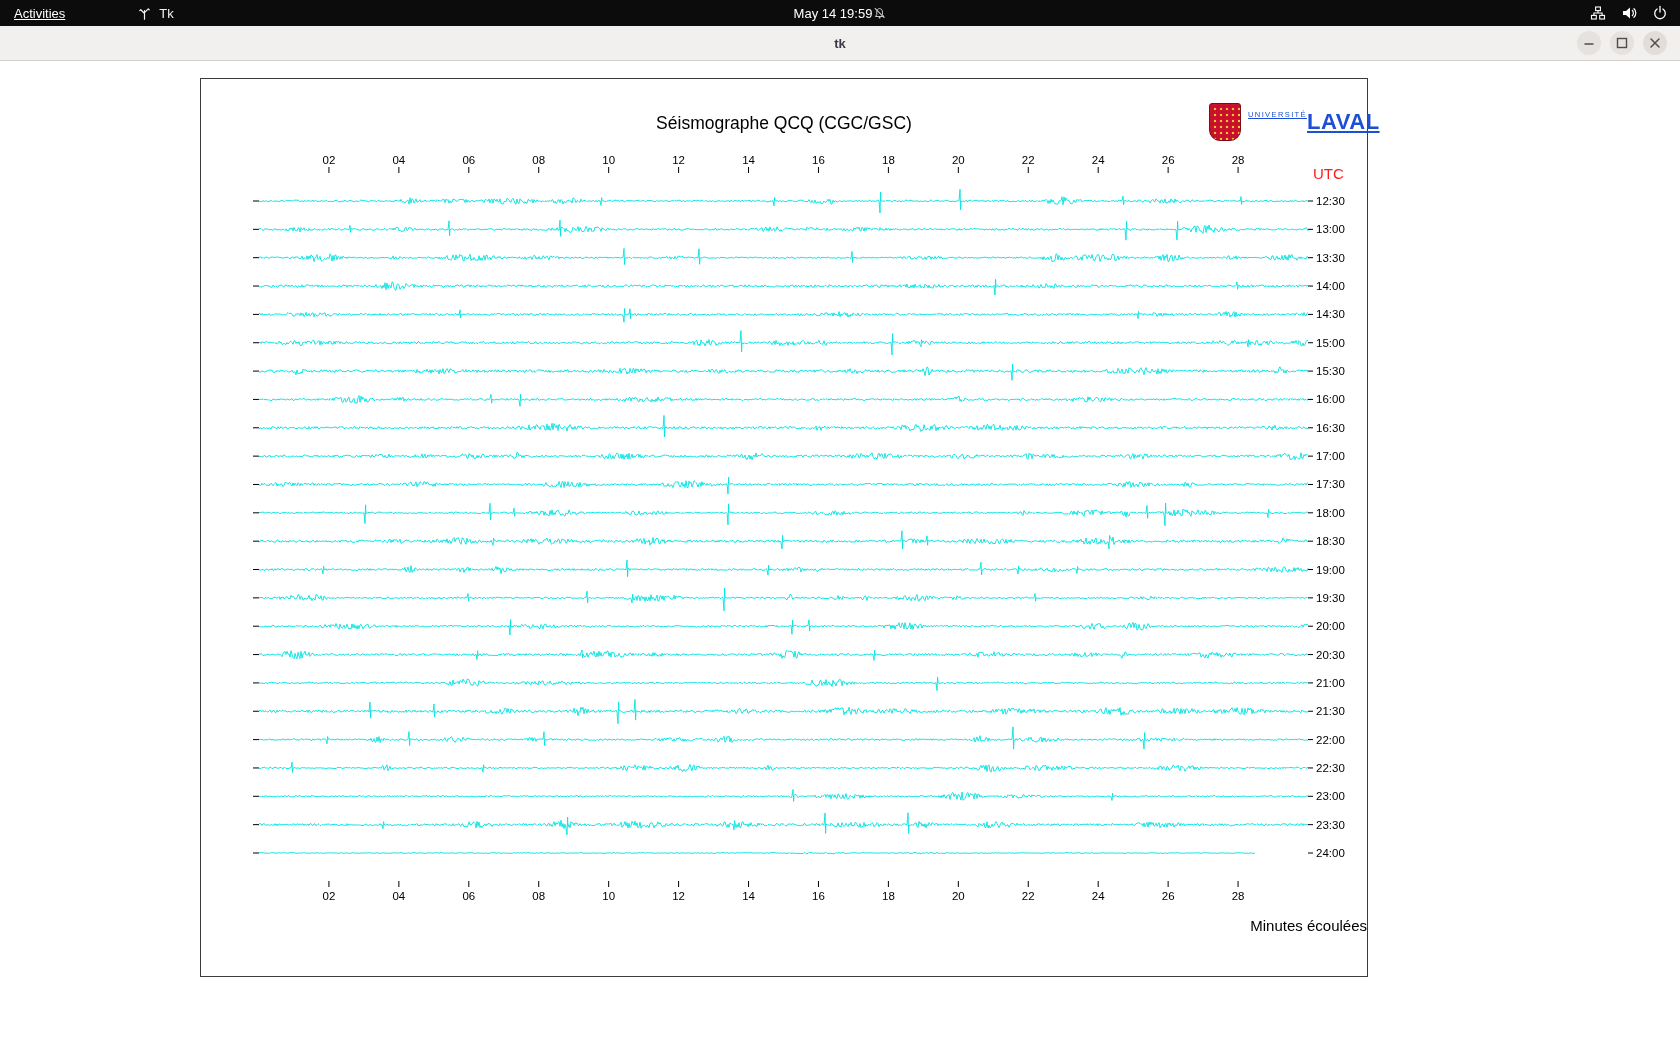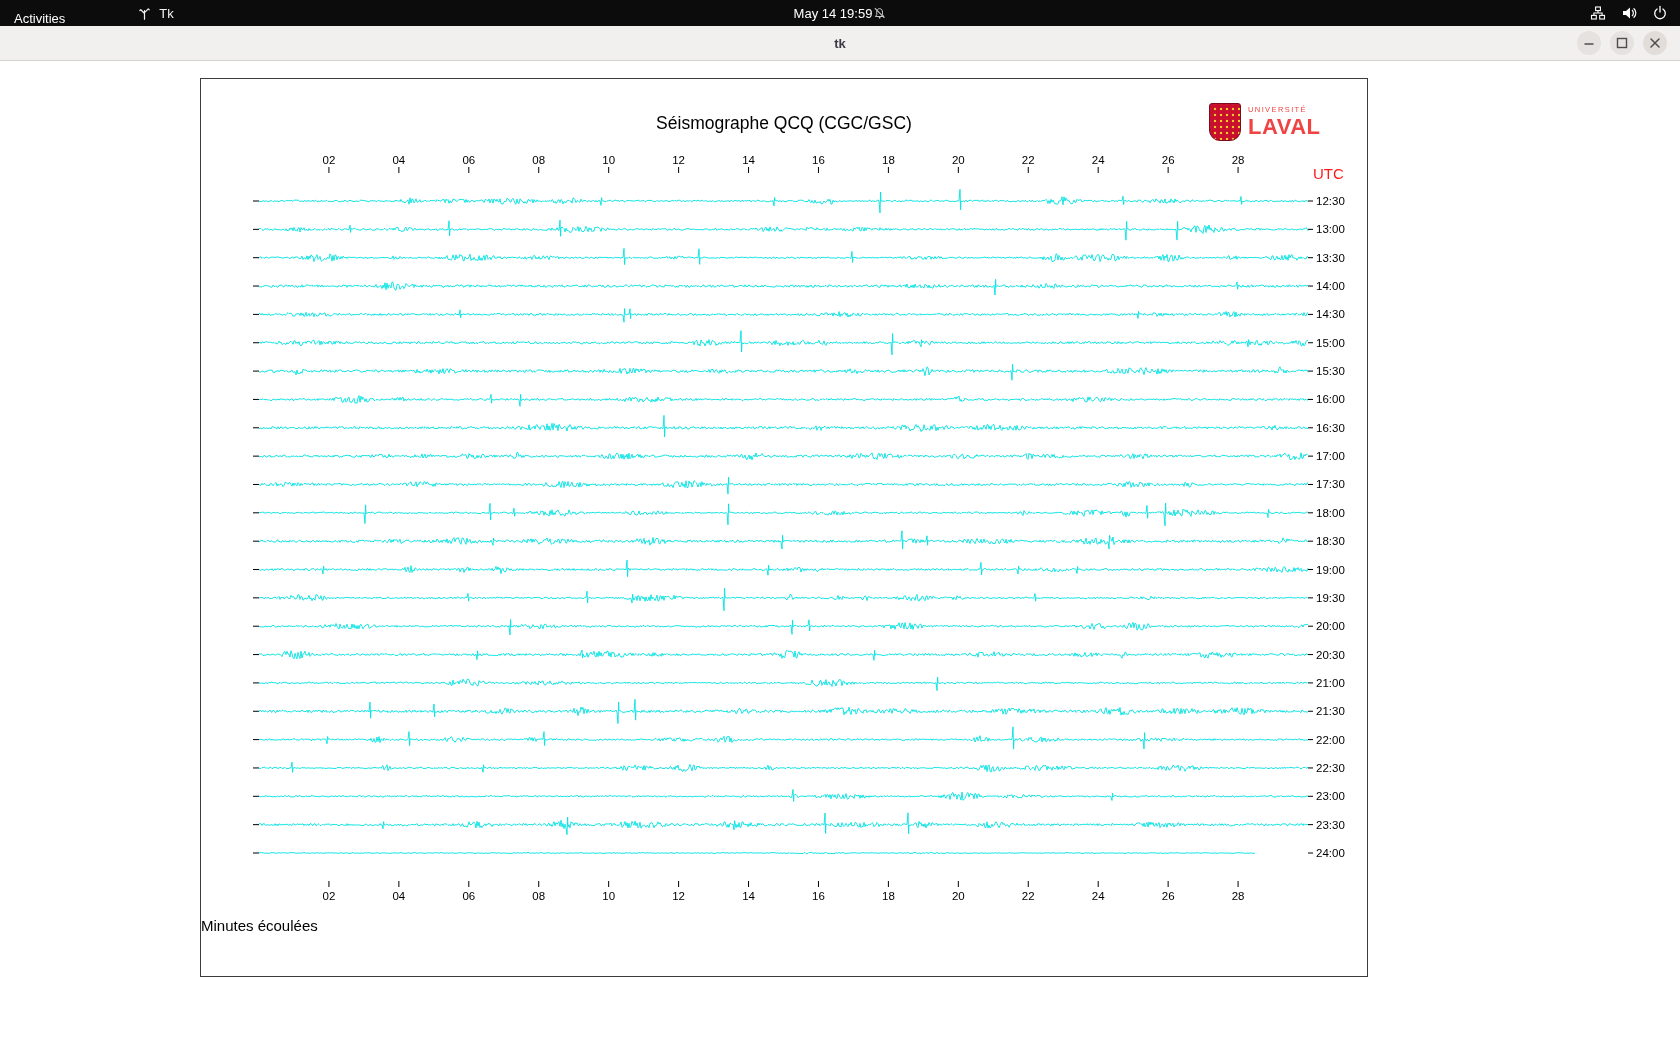--- a/index.html
+++ b/index.html
@@ -2,21 +2,21 @@
 <html><head>
 <meta charset="utf-8">
 <style>
   html,body{margin:0;padding:0;}
   body{width:1680px;height:1050px;overflow:hidden;background:#fff;
        font-family:"Liberation Sans",sans-serif;position:relative;}
 
   
   .topbar{position:absolute;left:0;top:0;width:100%;height:26px;background:#0c0c0c;
           color:#fff;display:flex;align-items:center;font-size:13px;z-index:50;}
-  .activities{padding:0 14px;height:100%;display:flex;align-items:flex-end;cursor:pointer;}
+  .activities{padding:0 14px;height:100%;display:flex;align-items:center;cursor:pointer;text-decoration:underline;}
   .appind{display:flex;align-items:center;gap:7px;margin-left:58px;opacity:.95;}
   .tb-center{position:absolute;left:50%;transform:translateX(-50%);height:100%;
              display:flex;align-items:center;}
   .tb-right{position:absolute;right:12px;height:100%;display:flex;align-items:center;gap:15px;}
   .icon{display:block;}
 
   
   .titlebar{position:absolute;left:0;top:26px;width:100%;height:34px;background:#f2f0ee;
             border-bottom:1px solid #d6d2ce;z-index:40;}
   .wtitle{position:absolute;inset:0;display:flex;align-items:center;justify-content:center;
@@ -27,29 +27,29 @@
   .winbtn.close{background:#e3ddd9;}
 
   
   .content{position:absolute;left:0;top:61px;width:100%;height:989px;background:#fff;}
   .frame{position:absolute;left:200px;top:17px;width:1166px;height:897px;
          border:1px solid #3c3c3c;background:#fff;}
 
   .hdr-block{position:absolute;left:57px;top:20px;font-size:12.5px;line-height:18px;color:#000;}
   .chart-title{position:absolute;left:0;right:0;top:34px;text-align:center;
                font-size:17.5px;color:#000000;}
-  .xlabel{position:absolute;left:0;right:0;top:838px;text-align:left;font-size:15px;color:#000;}
+  .xlabel{position:absolute;left:0;right:0;top:838px;text-align:right;font-size:15px;color:#000;}
 
   
   .logo{position:absolute;left:1008px;top:24px;display:flex;align-items:center;gap:7px;}
   .shield{width:30px;height:36px;border-radius:3px 3px 11px 11px;border:1px solid #7a0c1e;
           background-color:#c8102e;
           background-image:radial-gradient(circle,#ffc72c 1.3px,rgba(0,0,0,0) 1.6px);
           background-size:6px 6px;background-position:2px 2px;}
-  .logo-text{display:flex;flex-direction:column;line-height:1;color:#ef4444;}
+  .logo-text{display:flex;flex-direction:row;line-height:1;color:#1d4ed8;text-decoration:underline;}
   .logo-small{font-size:7.5px;letter-spacing:1.4px;margin-bottom:2px;}
   .logo-large{font-size:22px;font-weight:bold;letter-spacing:.5px;}
 
   #seis-svg{position:absolute;left:0;top:0;}
   #seis-svg text{font-family:"Liberation Sans",sans-serif;}
 </style>
 </head>
 <body>
 
 <div class="topbar">

